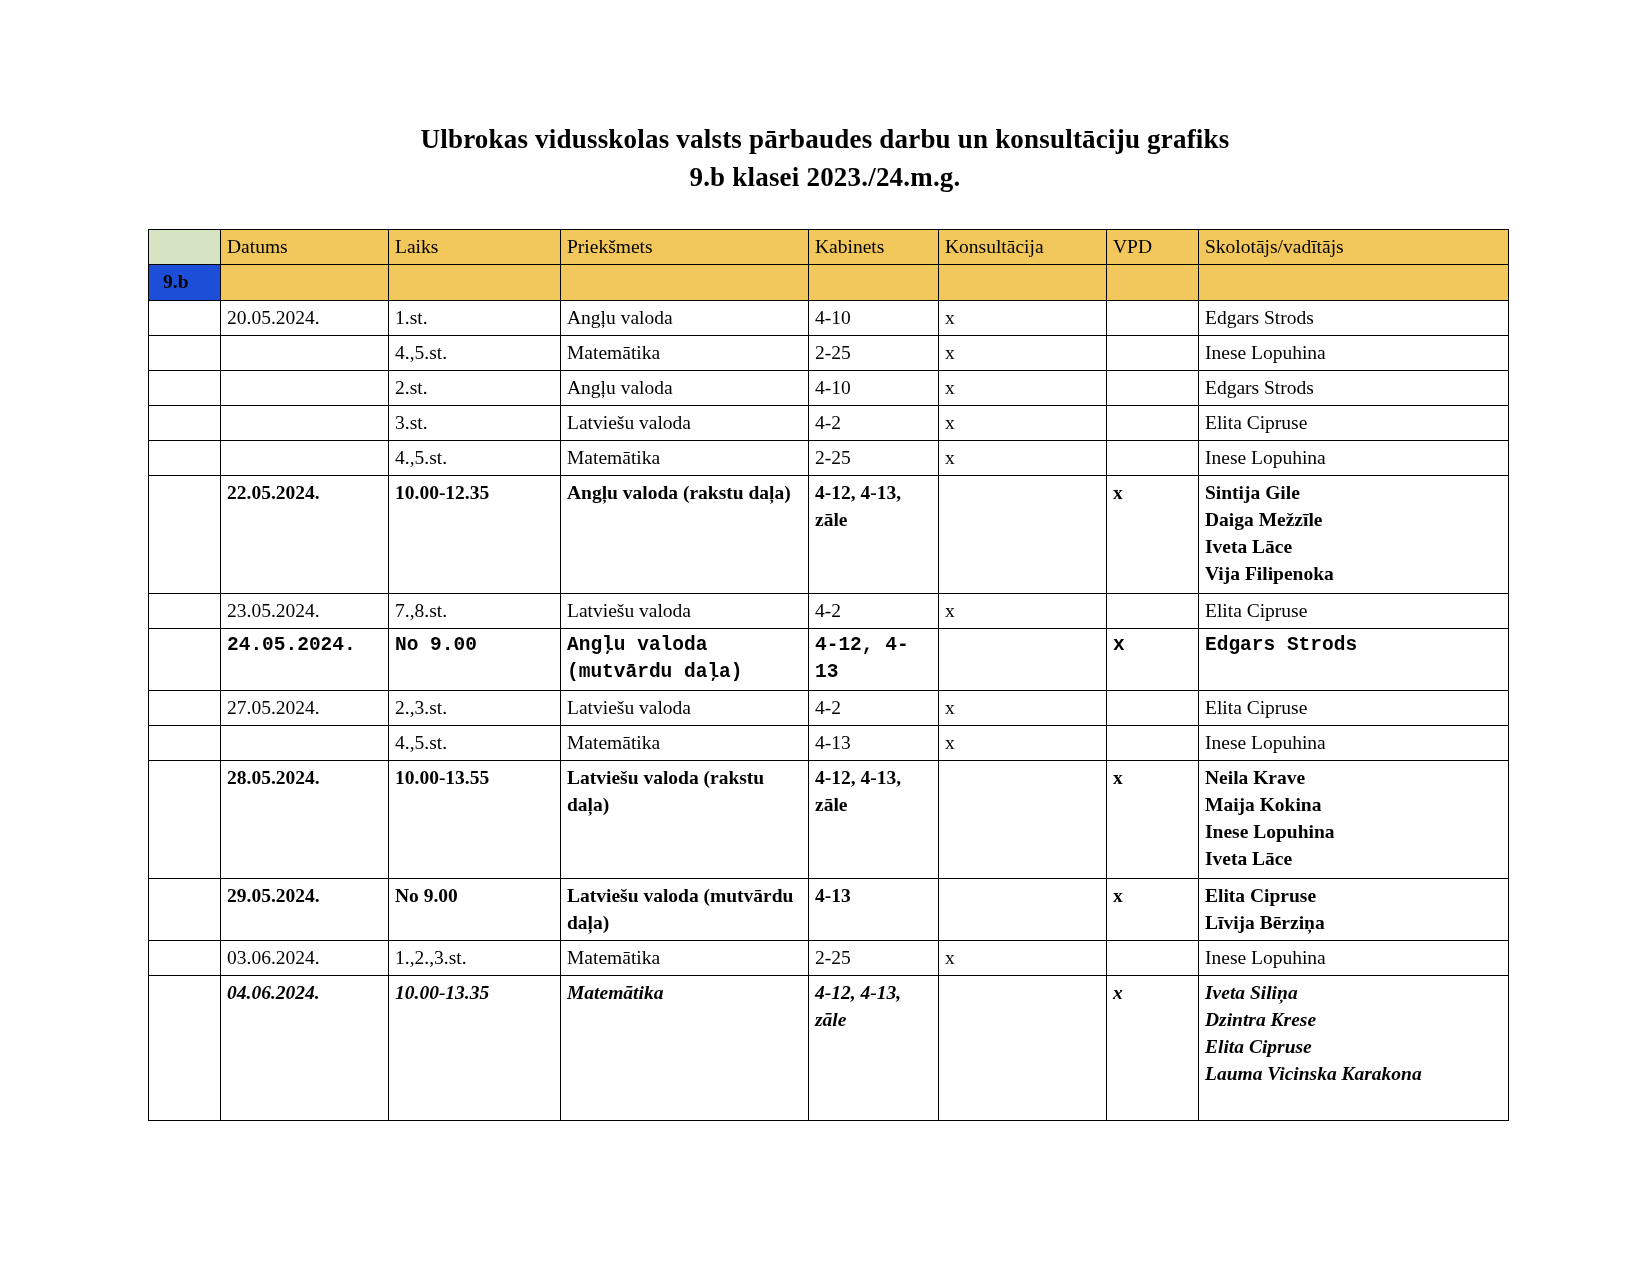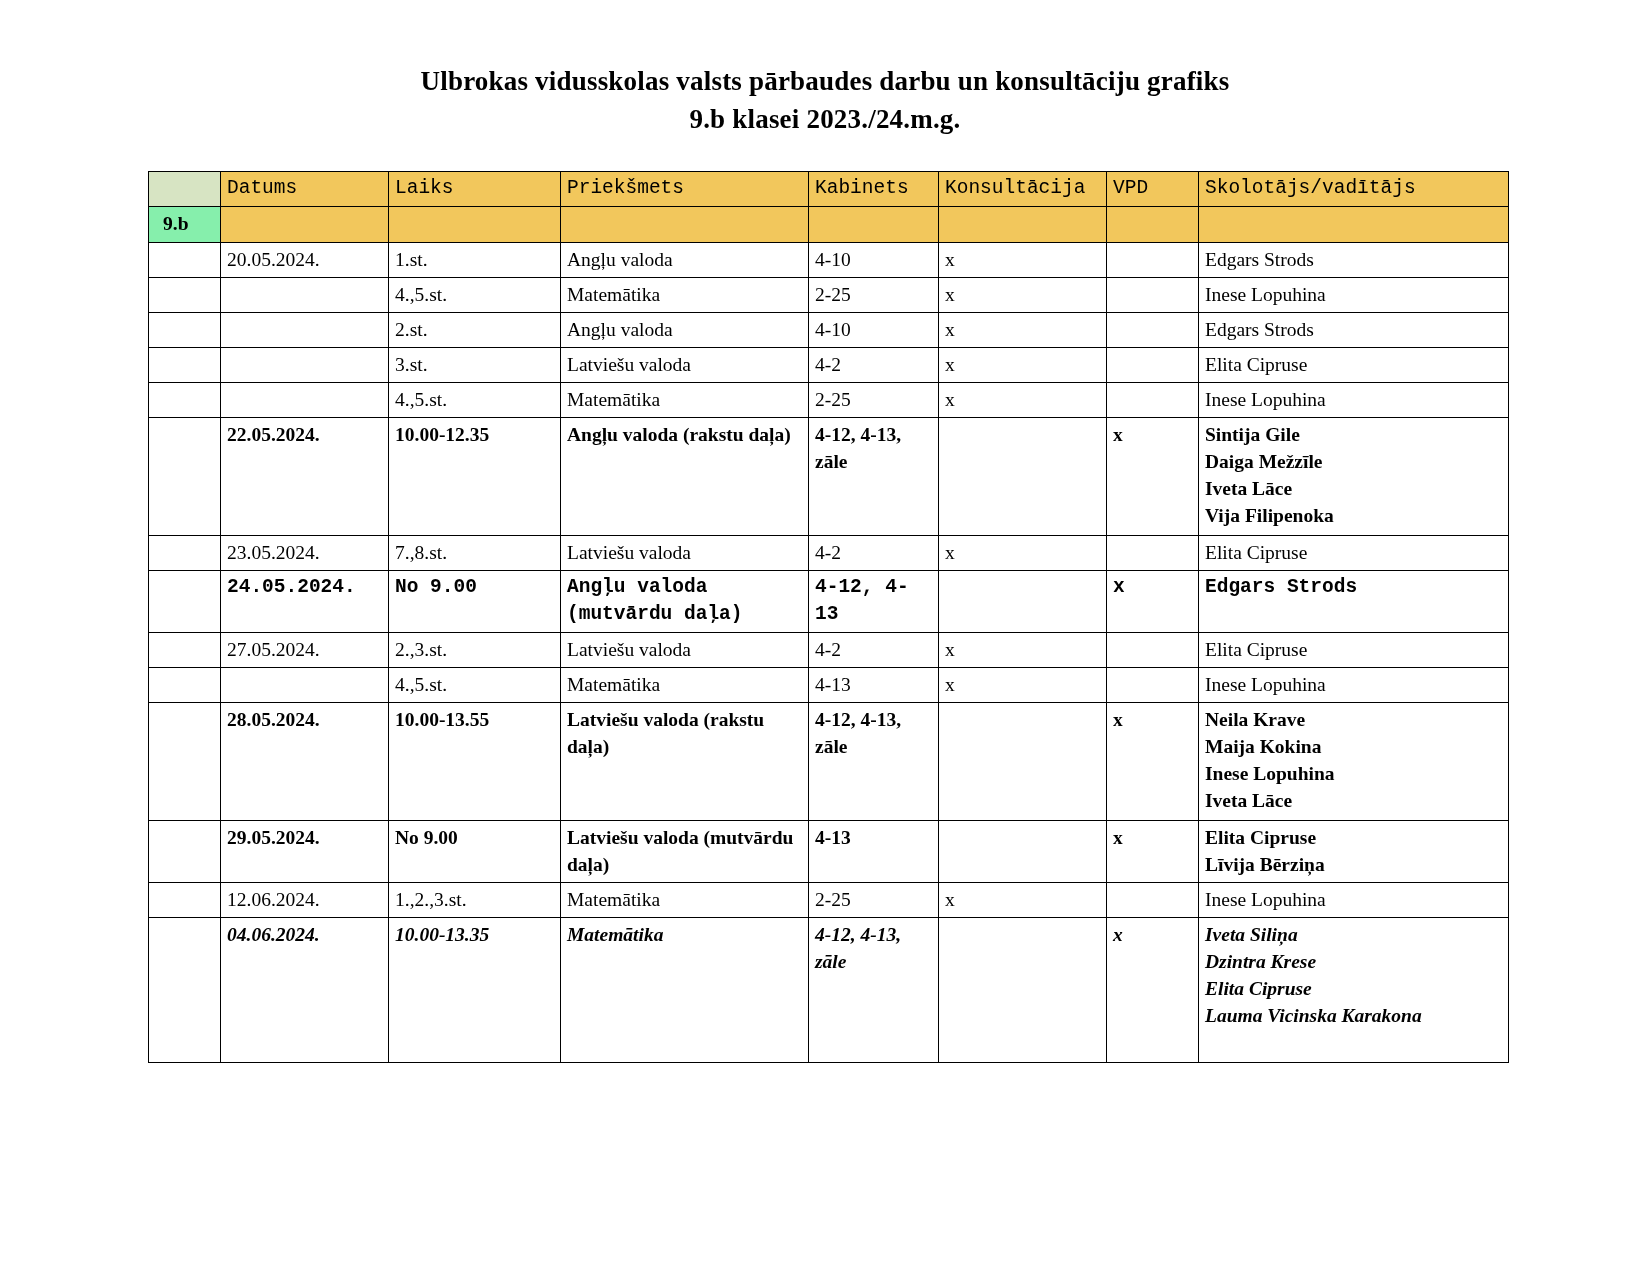--- a/index.html
+++ b/index.html
@@ -15,21 +15,21 @@
     overflow: hidden;
   }
   .page {
     position: relative;
     width: 1650px;
     height: 1275px;
     box-sizing: border-box;
   }
   .title-block {
     text-align: center;
-    padding-top: 62px;
+    padding-top: 120px;
     padding-left: 150px;
     padding-right: 150px;
   }
   .title-line {
     font-size: 27px;
     font-weight: bold;
     line-height: 38px;
     letter-spacing: 0.2px;
   }
   .table-wrap {
@@ -52,31 +52,30 @@
     font-weight: normal;
     text-align: left;
   }
   thead th {
     background: #f2c75c;
     text-align: center;
     font-weight: bold;
     font-size: 20px;
     padding-top: 4px;
     padding-bottom: 4px;
-    font-family: Liberation Mono, monospace;
   }
   thead th.col-class {
     background: #d7e4c3;
   }
   tr.class-row td {
     background: #f2c75c;
     height: 28px;
   }
   tr.class-row td.class-label {
-    background: #86efac;
+    background: #1d4ed8;
     font-weight: bold;
     padding-left: 14px;
   }
   td.center {
     text-align: center;
   }
   td.bold, tr.bold td {
     font-weight: bold;
   }
   .col-class { width: 72px; }
@@ -261,21 +260,21 @@
             <td>No 9.00</td>
             <td>Latviešu valoda (mutvārdu daļa)</td>
             <td>4-13</td>
             <td class="center"></td>
             <td class="center bold">x</td>
             <td class="cell-multiline">Elita Cipruse
 Līvija Bērziņa</td>
           </tr>
           <tr>
             <td></td>
-            <td>12.06.2024.</td>
+            <td>03.06.2024.</td>
             <td>1.,2.,3.st.</td>
             <td>Matemātika</td>
             <td>2-25</td>
             <td class="center">x</td>
             <td class="center bold"></td>
             <td class="cell-multiline">Inese Lopuhina</td>
           </tr>
           <tr class="bold tall-5">
             <td></td>
             <td>04.06.2024.</td>

